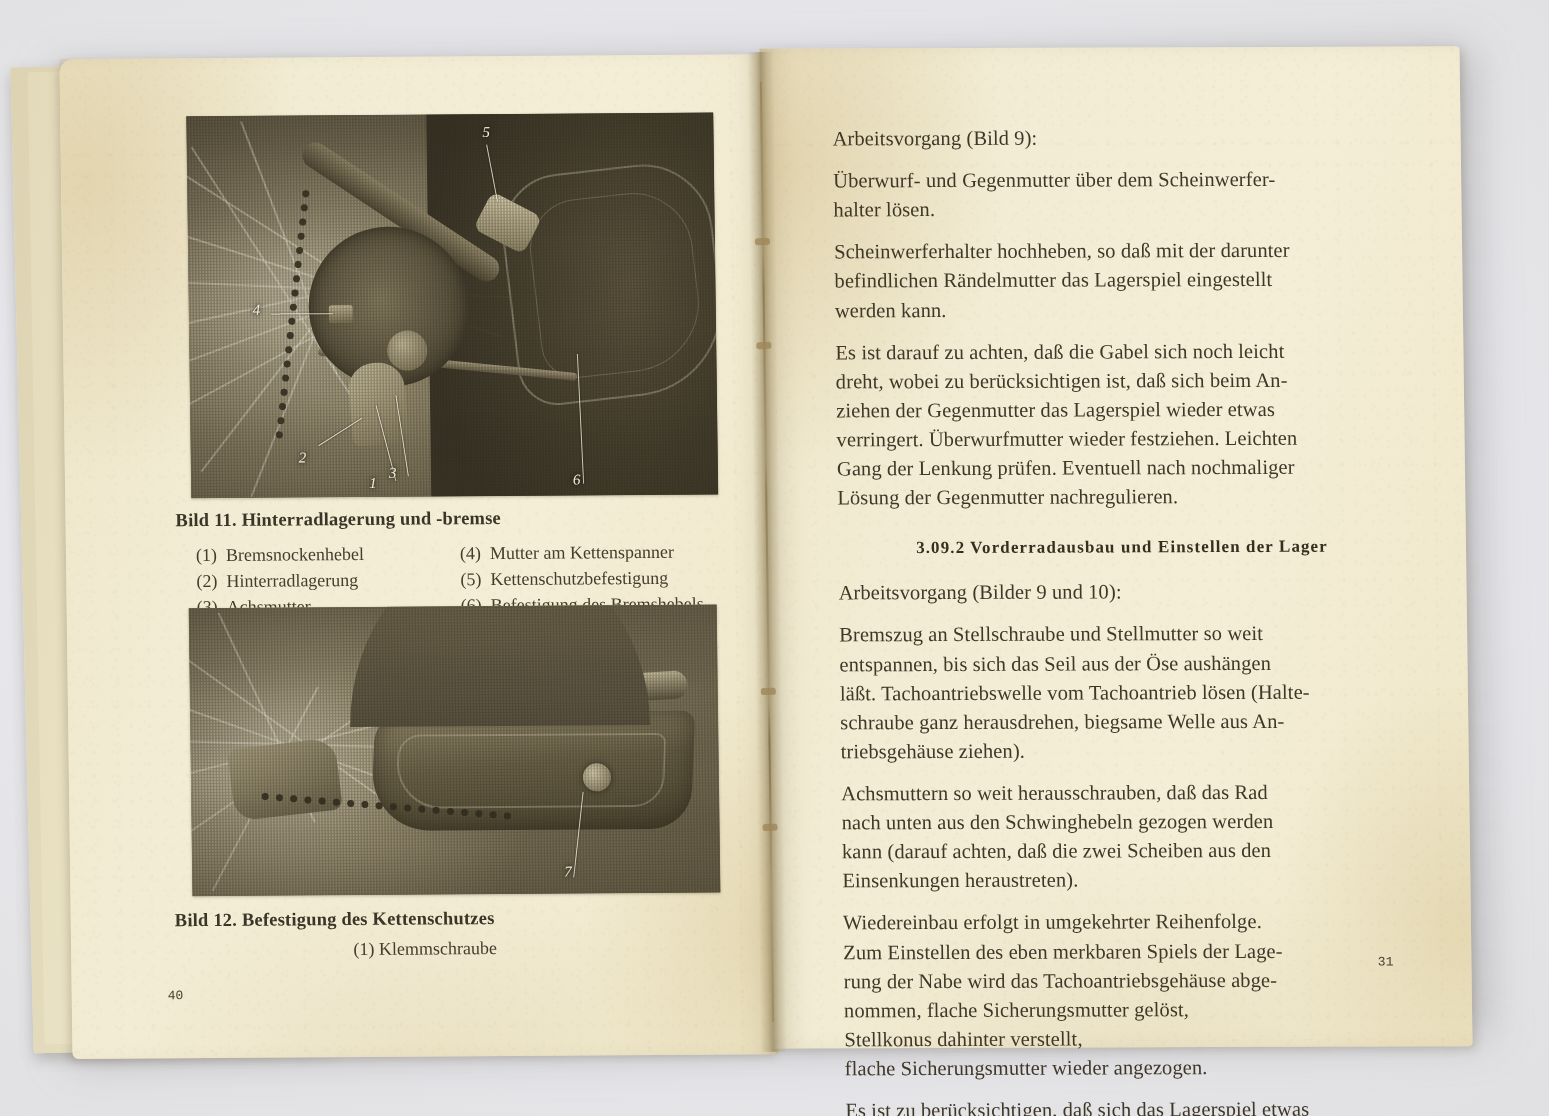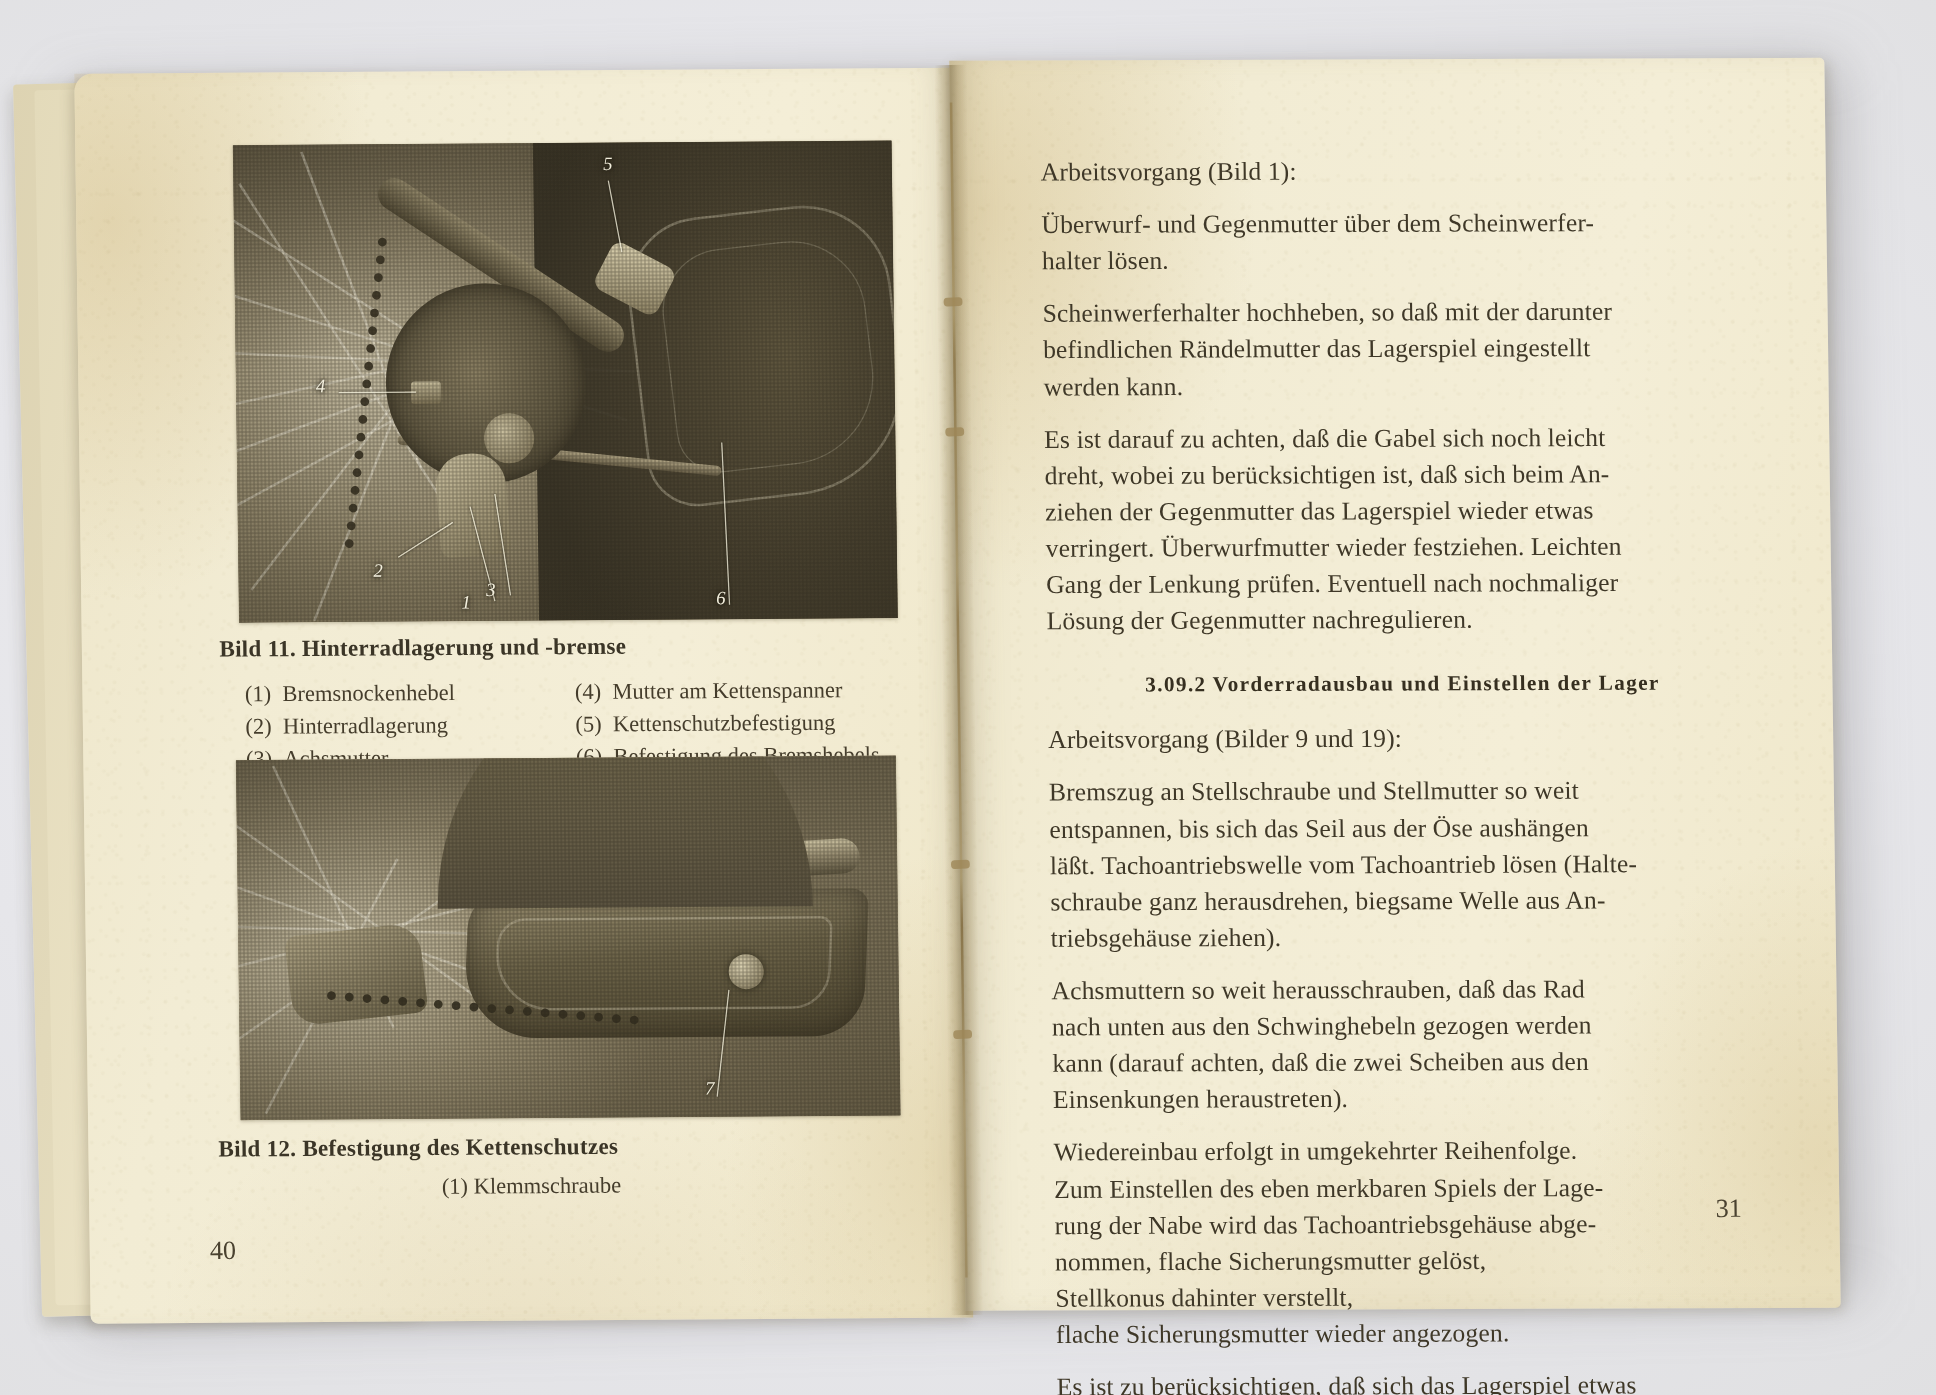--- a/index.html
+++ b/index.html
@@ -205,22 +205,22 @@
 
   .cap-center {
     font-family: "Liberation Serif", serif;
     font-size: 18px;
     color: #453d2c;
     text-align: center;
     white-space: nowrap;
   }
 
   .folio {
-    font-family: Liberation Serif, serif;
-    font-size: 21px;
+    font-family: Liberation Mono, monospace;
+    font-size: 13px;
     color: #4a4230;
   }
 
   
   .body-p {
     font-family: "Liberation Serif", serif;
     font-size: 20.5px;
     line-height: 1.42;
     color: #3f3828;
     text-align: justify;
@@ -404,21 +404,21 @@
       <div class="folio" style="position:absolute; left:96px; top:930px;">40</div>
     </div>
 
     <div class="page right">
       <div class="tint"></div>
       <div class="grain"></div>
 
       <div style="position:absolute; left:72px; top:76px; width:568px;">
 
         <div class="body-p nojust">
-          <span class="rline">Arbeitsvorgang (Bild 1):</span>
+          <span class="rline">Arbeitsvorgang (Bild 9):</span>
         </div>
 
         <div class="body-p">
           <div class="rline">Überwurf- und Gegenmutter über dem Scheinwerfer-</div>
           <div class="rline nojust">halter lösen.</div>
         </div>
 
         <div class="body-p">
           <div class="rline">Scheinwerferhalter hochheben, so daß mit der darunter</div>
           <div class="rline">befindlichen Rändelmutter das Lagerspiel eingestellt</div>
@@ -430,21 +430,21 @@
           <div class="rline">dreht, wobei zu berücksichtigen ist, daß sich beim An-</div>
           <div class="rline">ziehen der Gegenmutter das Lagerspiel wieder etwas</div>
           <div class="rline">verringert. Überwurfmutter wieder festziehen. Leichten</div>
           <div class="rline">Gang der Lenkung prüfen. Eventuell nach nochmaliger</div>
           <div class="rline nojust">Lösung der Gegenmutter nachregulieren.</div>
         </div>
 
         <div class="sect-head">3.09.2 Vorderradausbau und Einstellen der Lager</div>
 
         <div class="body-p nojust">
-          <span class="rline">Arbeitsvorgang (Bilder 9 und 19):</span>
+          <span class="rline">Arbeitsvorgang (Bilder 9 und 10):</span>
         </div>
 
         <div class="body-p">
           <div class="rline">Bremszug an Stellschraube und Stellmutter so weit</div>
           <div class="rline">entspannen, bis sich das Seil aus der Öse aushängen</div>
           <div class="rline">läßt. Tachoantriebswelle vom Tachoantrieb lösen (Halte-</div>
           <div class="rline">schraube ganz herausdrehen, biegsame Welle aus An-</div>
           <div class="rline nojust">triebsgehäuse ziehen).</div>
         </div>
 

